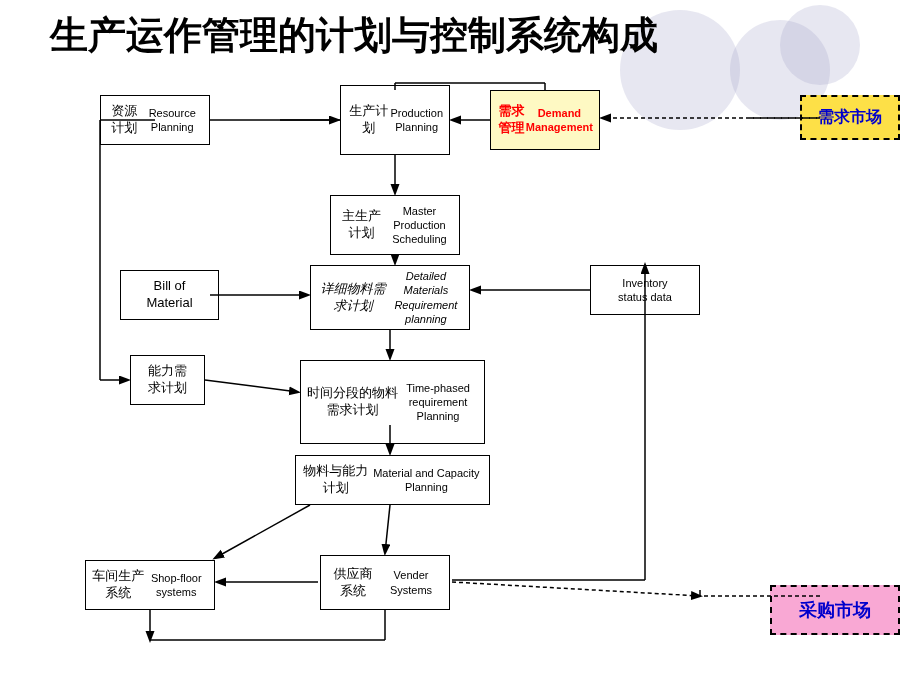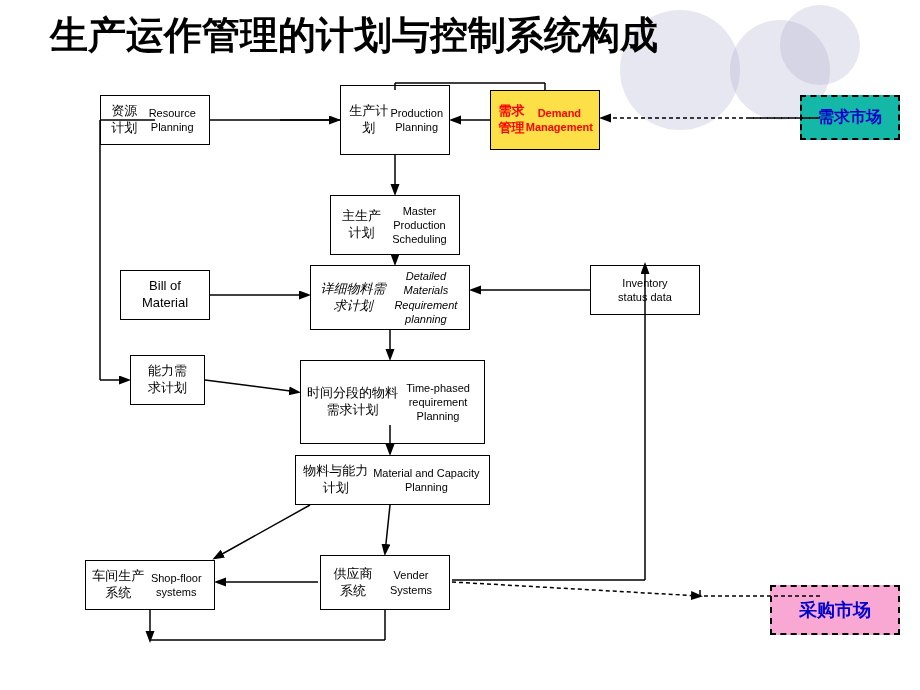--- a/index.html
+++ b/index.html
@@ -51,39 +51,39 @@
     }
 
     .box .zh {
       font-size: 13px;
     }
     .box .en {
       font-size: 11px;
     }
 
     .box-green {
-      background: #fde047;
+      background: #fef9c3;
       border: 1px solid #000;
     }
 
     .box-green .zh {
       color: red;
       font-weight: bold;
       font-size: 13px;
     }
     .box-green .en {
       color: red;
       font-weight: bold;
       font-size: 11px;
     }
 
     .demand-market {
       position: absolute;
       border: 2px dashed #000;
-      background: #14b8a6;
+      background: #fde047;
       text-align: center;
       font-size: 16px;
       font-weight: bold;
       color: #0000cc;
       padding: 6px 10px;
       display: flex;
       align-items: center;
       justify-content: center;
     }
 
@@ -139,21 +139,21 @@
 
   <div class="demand-market" style="right:20px;top:95px;width:100px;height:45px;">
     <span>需求市场</span>
   </div>
 
   <div class="box" style="left:330px;top:195px;width:130px;height:60px;">
     <span class="zh">主生产计划</span>
     <span class="en">Master Production<br>Scheduling</span>
   </div>
 
-  <div class="box" style="left:120px;top:270px;width:90px;height:50px;">
+  <div class="box" style="left:120px;top:270px;width:99px;height:50px;">
     <span class="zh">Bill of<br>Material</span>
   </div>
 
   <div class="box" style="left:590px;top:265px;width:110px;height:50px;">
     <span class="en">Inventory<br>status data</span>
   </div>
 
   <div class="box" style="left:310px;top:265px;width:160px;height:65px;font-style:italic;">
     <span class="zh">详细物料需求计划</span>
     <span class="en">Detailed Materials<br>Requirement planning</span>

